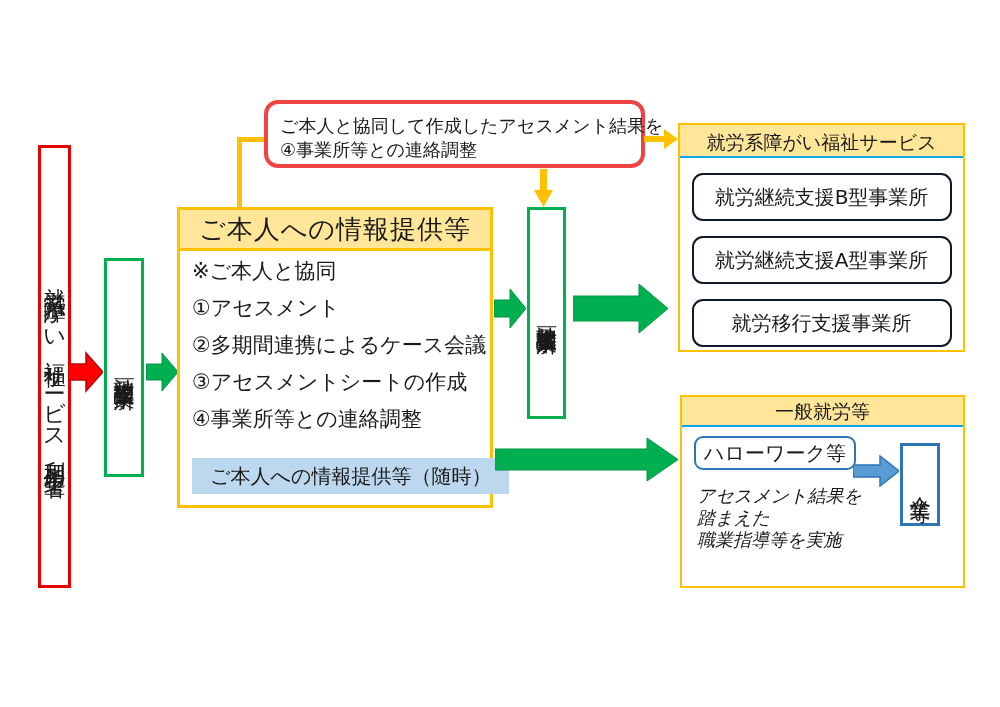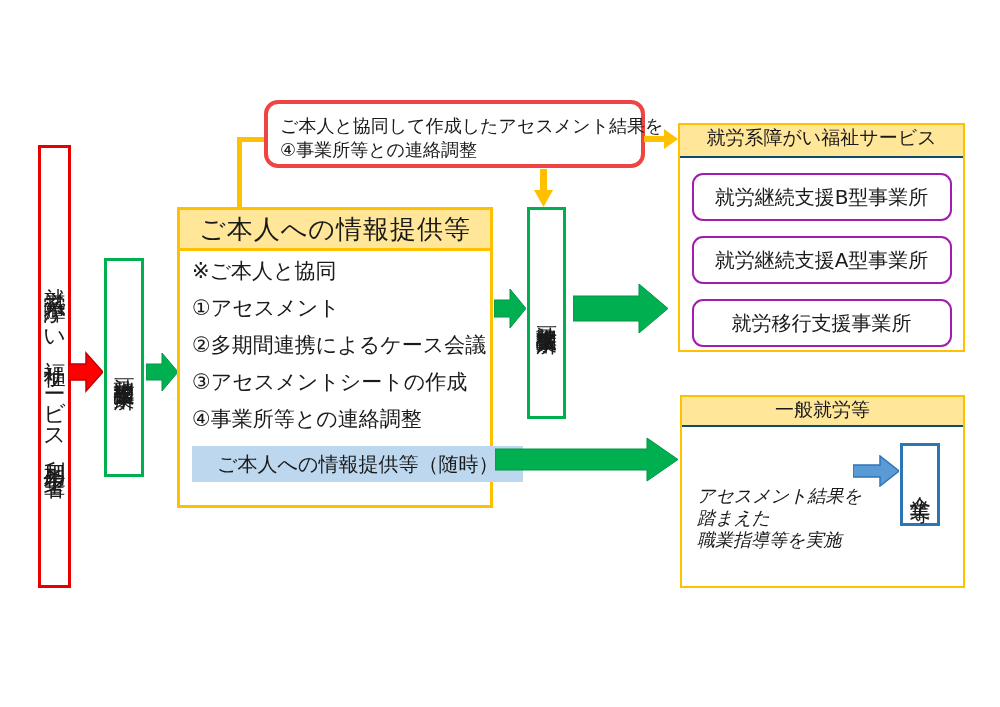--- a/index.html
+++ b/index.html
@@ -10,30 +10,30 @@
   
   .vbox{display:flex;align-items:center;justify-content:center;background:#fff;}
   .vbox .vtext{writing-mode:vertical-rl;text-orientation:mixed;white-space:nowrap;}
   .vbox.red-border{border:3px solid #e60000;}
   .vbox.green-border{border:3px solid #00b050;}
   .vbox.blue-border{border:3px solid #2e75b6;}
 
   
   .frame-yellow{border:3px solid #ffc000;background:#ffffff;}
   .frame-header{background:#ffe699;border-bottom:3px solid #ffc000;display:flex;align-items:center;justify-content:center;}
-  .frame-header-thin{background:#ffe699;border-bottom:2px solid #0c4a6e;display:flex;align-items:flex-start;justify-content:center;}
+  .frame-header-thin{background:#ffe699;border-bottom:2px solid #0ea5e9;display:flex;align-items:flex-end;justify-content:center;}
 
   .center-title{font-size:26px;letter-spacing:1px;}
   .center-body{padding:9px 0 0 12px;}
   .center-item{font-size:21px;line-height:23px;margin-bottom:14px;white-space:nowrap;}
-  .highlight-note{display:inline-block;background:#bdd7ee;font-size:20px;line-height:22px;padding:7px 25px;margin-top:1px;white-space:nowrap;}
+  .highlight-note{display:inline-block;background:#bdd7ee;font-size:20px;line-height:22px;padding:7px 18px;margin-top:13px;white-space:nowrap;}
 
   
   .rounded-note{border:4px solid #ef4444;border-radius:14px;background:#fff;padding:10px 12px;font-size:18px;line-height:24px;white-space:nowrap;}
-  .service-item{border:2px solid #a21caf;border-radius:11px;background:#fff;height:44px;display:flex;align-items:center;justify-content:center;font-size:20px;white-space:nowrap;margin:15px auto 0 auto;width:256px;}
+  .service-item{border:2px solid #0f172a;border-radius:11px;background:#fff;height:44px;display:flex;align-items:center;justify-content:center;font-size:20px;white-space:nowrap;margin:15px auto 0 auto;width:256px;}
   .pill{border:2px solid #2e75b6;border-radius:9px;background:#fff;display:flex;align-items:center;justify-content:center;font-size:20px;white-space:nowrap;}
 
   .small-note{font-size:18px;line-height:22px;}
   .small-note span{display:block;font-style:italic;}
 
   .yline{background:#ffc000;}
   svg{display:block;}
 </style>
 </head>
 <body>
@@ -108,20 +108,21 @@
   </div>
 
   <svg class="abs" style="left:495px;top:436px;" width="183" height="47" viewBox="0 0 183 47">
     <polygon points="0,13 152,13 152,2 183,23.5 152,45 152,34 0,34" fill="#00b050" stroke="#009644" stroke-width="1"></polygon>
   </svg>
 
   <div class="abs frame-yellow" style="left:680px;top:395px;width:285px;height:193px;border-width:2px;">
     <div class="frame-header-thin" style="height:28px;">
       <span style="font-size:19px;">一般就労等</span>
     </div>
+    <div class="pill abs" style="left:12px;top:39px;width:162px;height:34px;">ハローワーク等</div>
     <svg class="abs" style="left:171px;top:58px;" width="46" height="32" viewBox="0 0 46 32">
       <polygon points="0,10 27,10 27,1 46,16 27,31 27,22 0,22" fill="#5b9bd5" stroke="#2e75b6" stroke-width="1.5"></polygon>
     </svg>
     <div class="vbox blue-border abs" style="left:218px;top:46px;width:40px;height:83px;">
       <span class="vtext" style="font-size:21px;letter-spacing:3px;">企業等</span>
     </div>
     <div class="small-note abs" style="left:15px;top:88px;">
       <span>アセスメント結果を</span>
       <span>踏まえた</span>
       <span>職業指導等を実施</span>

